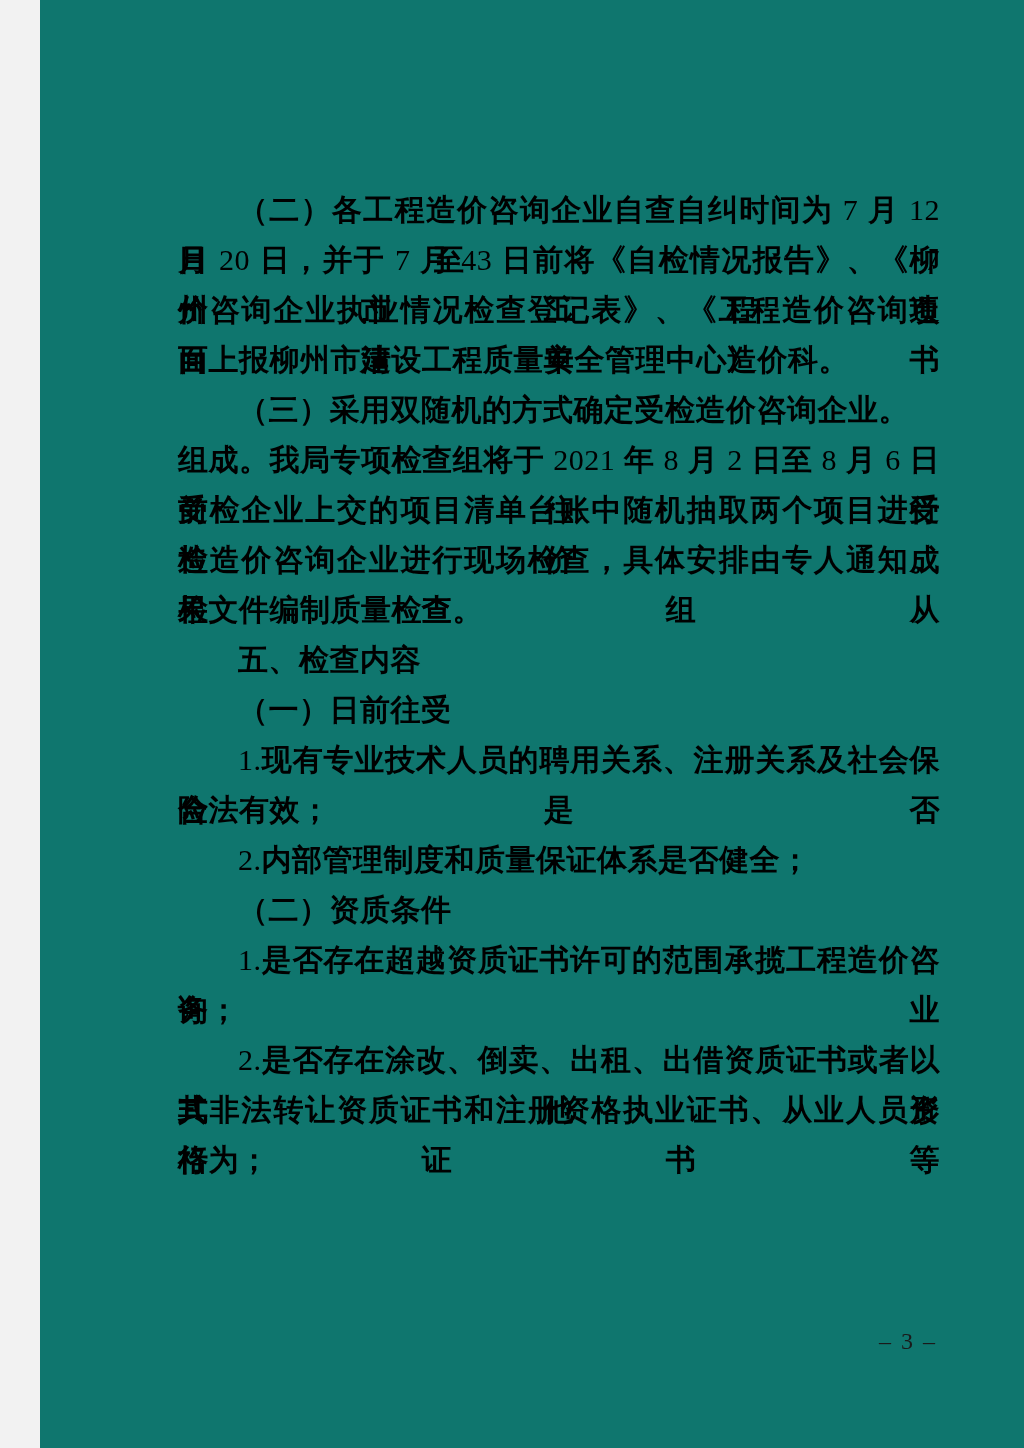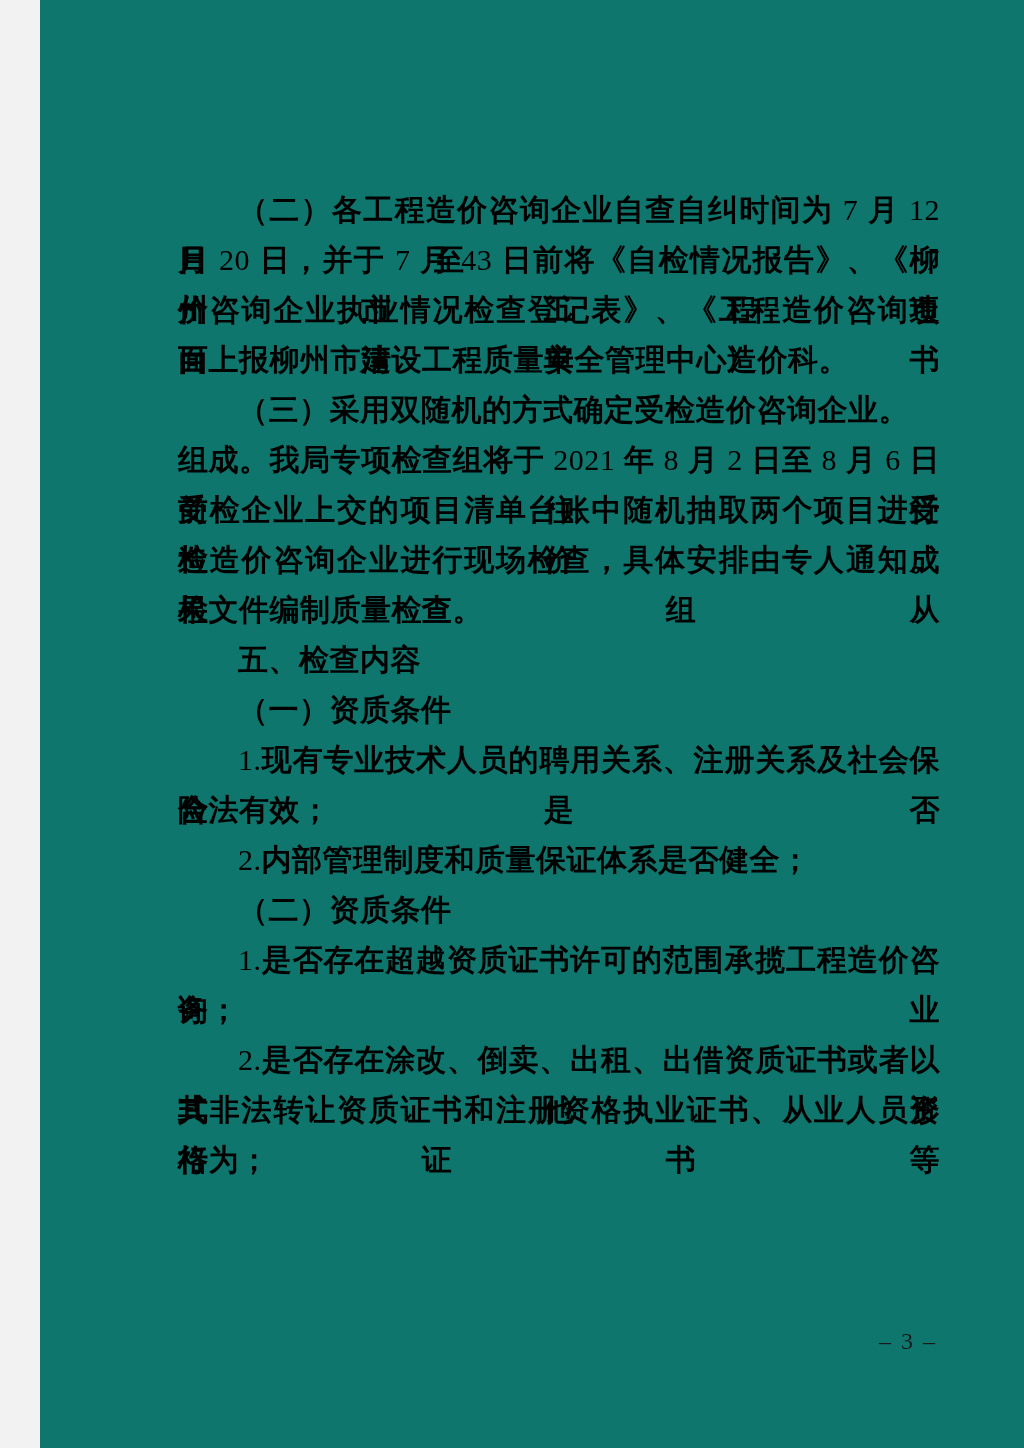--- a/index.html
+++ b/index.html
@@ -67,21 +67,21 @@
       <div class="line indent justify">（二）各工程造价咨询企业自查自纠时间为 <span class="latin">7</span> 月 <span class="latin">12</span> 日至 <span class="latin">7</span></div>
       <div class="line justify">月 <span class="latin">20</span> 日，并于 <span class="latin">7</span> 月 <span class="latin">43</span> 日前将《自检情况报告》、《柳州市工程造</div>
       <div class="line justify">价咨询企业执业情况检查登记表》、《工程造价咨询项目清单》书</div>
       <div class="line">面上报柳州市建设工程质量安全管理中心造价科。</div>
       <div class="line indent">（三）采用双随机的方式确定受检造价咨询企业。</div>
       <div class="line justify">组成。我局专项检查组将于 <span class="latin">2021</span> 年 <span class="latin">8</span> 月 <span class="latin">2</span> 日至 <span class="latin">8</span> 月 <span class="latin">6</span> 日前往受</div>
       <div class="line justify">受检企业上交的项目清单台账中随机抽取两个项目进行造价成</div>
       <div class="line justify">检造价咨询企业进行现场检查，具体安排由专人通知。检查组从</div>
       <div class="line">果文件编制质量检查。</div>
       <div class="line indent">五、检查内容</div>
-      <div class="line indent">（一）资质条件</div>
+      <div class="line indent">（一）日前往受</div>
       <div class="line indent justify"><span class="latin">1.</span>现有专业技术人员的聘用关系、注册关系及社会保险是否</div>
       <div class="line">合法有效；</div>
       <div class="line indent"><span class="latin">2.</span>内部管理制度和质量保证体系是否健全；</div>
       <div class="line indent">（二）资质条件</div>
       <div class="line indent justify"><span class="latin">1.</span>是否存在超越资质证书许可的范围承揽工程造价咨询业</div>
       <div class="line">务；</div>
       <div class="line indent justify"><span class="latin">2.</span>是否存在涂改、倒卖、出租、出借资质证书或者以其他形</div>
       <div class="line justify">式非法转让资质证书和注册资格执业证书、从业人员资格证书等</div>
       <div class="line">行为；</div>
     </div>

